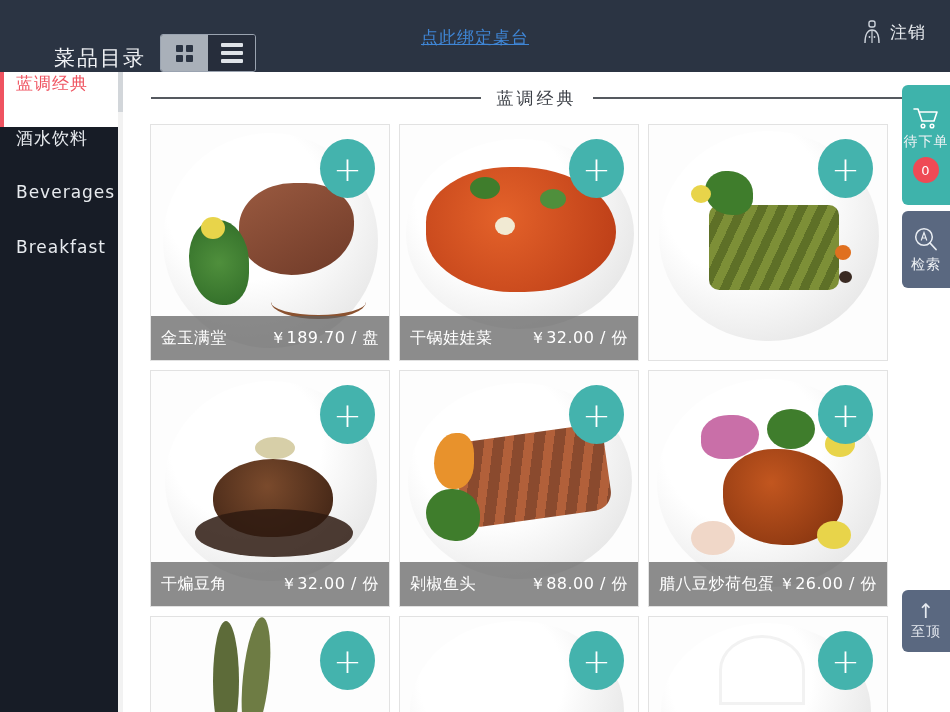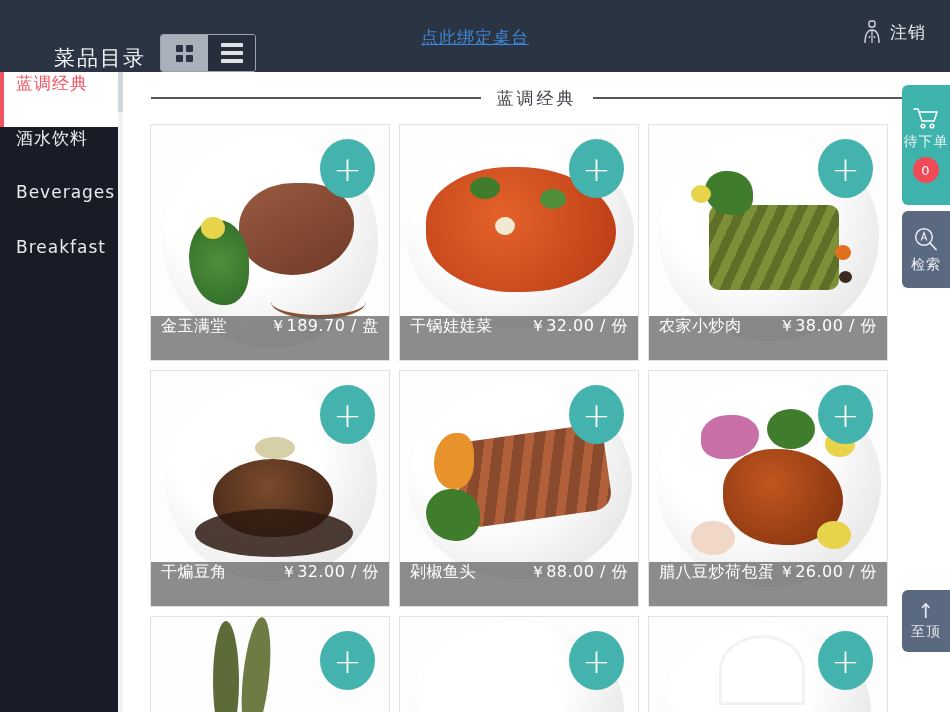--- a/index.html
+++ b/index.html
@@ -92,21 +92,21 @@
     position:absolute; top:14px; right:14px;
     width:55px; height:59px; border-radius:50%;
     background:#44b3ad;
     display:flex; align-items:center; justify-content:center;
     color:#ffffff; font-size:34px; font-weight:300; line-height:1;
     cursor:pointer; z-index:4;
   }
   .caption {
     position:absolute; left:0; right:0; bottom:0; height:44px;
     background:rgba(96,96,96,0.72);
-    display:flex; padding:0 10px;
+    display:flex; align-items:center; padding:0 10px;
     color:#ffffff; font-size:16px; z-index:3; letter-spacing:0.5px;
   }
   .caption .nm { white-space:nowrap; }
   .caption .pr { margin-left:auto; white-space:nowrap; }
 
   
   .rail { position:absolute; right:0; top:85px; width:48px; z-index:20;text-align:right; }
   .rail-btn {
     width:48px; border-radius:6px 0 0 6px;
     display:flex; flex-direction:column; align-items:center; justify-content:center;
@@ -231,24 +231,20 @@
         <div class="card">
           <div class="photo">
             <div class="plate" style="left:10px;top:6px;width:220px;height:210px"></div>
             <div class="blob" style="left:60px;top:80px;width:130px;height:85px;background:repeating-linear-gradient(115deg,#7d8f37 0 9px,#5e7027 9px 18px);border-radius:10px"></div>
             <div class="blob" style="left:56px;top:46px;width:48px;height:44px;background:#3f7d2c;border-radius:46% 54% 40% 60%"></div>
             <div class="blob" style="left:42px;top:60px;width:20px;height:18px;background:#e8d44a"></div>
             <div class="blob" style="left:186px;top:120px;width:16px;height:15px;background:#e0701f"></div>
             <div class="blob" style="left:190px;top:146px;width:13px;height:12px;background:#3a2a22"></div>
           </div>
           <div class="plus">+</div>
-          <div class="caption">
-            <span class="nm">农家小炒肉</span>
-            <span class="pr">￥38.00  /  份</span>
-          </div>
         </div>
         <div class="card">
           <div class="photo">
             <div class="plate" style="left:14px;top:10px;width:212px;height:200px"></div>
             <div class="blob" style="left:62px;top:88px;width:120px;height:78px;background:radial-gradient(circle at 45% 35%,#7a4a2c,#3d2214);border-radius:50% 50% 46% 46%"></div>
             <div class="blob" style="left:44px;top:138px;width:158px;height:48px;background:#2e1a10;border-radius:50%;opacity:.85"></div>
             <div class="blob" style="left:104px;top:66px;width:40px;height:22px;background:#d7cfa8;border-radius:50%"></div>
           </div>
           <div class="plus">+</div>
           <div class="caption">

